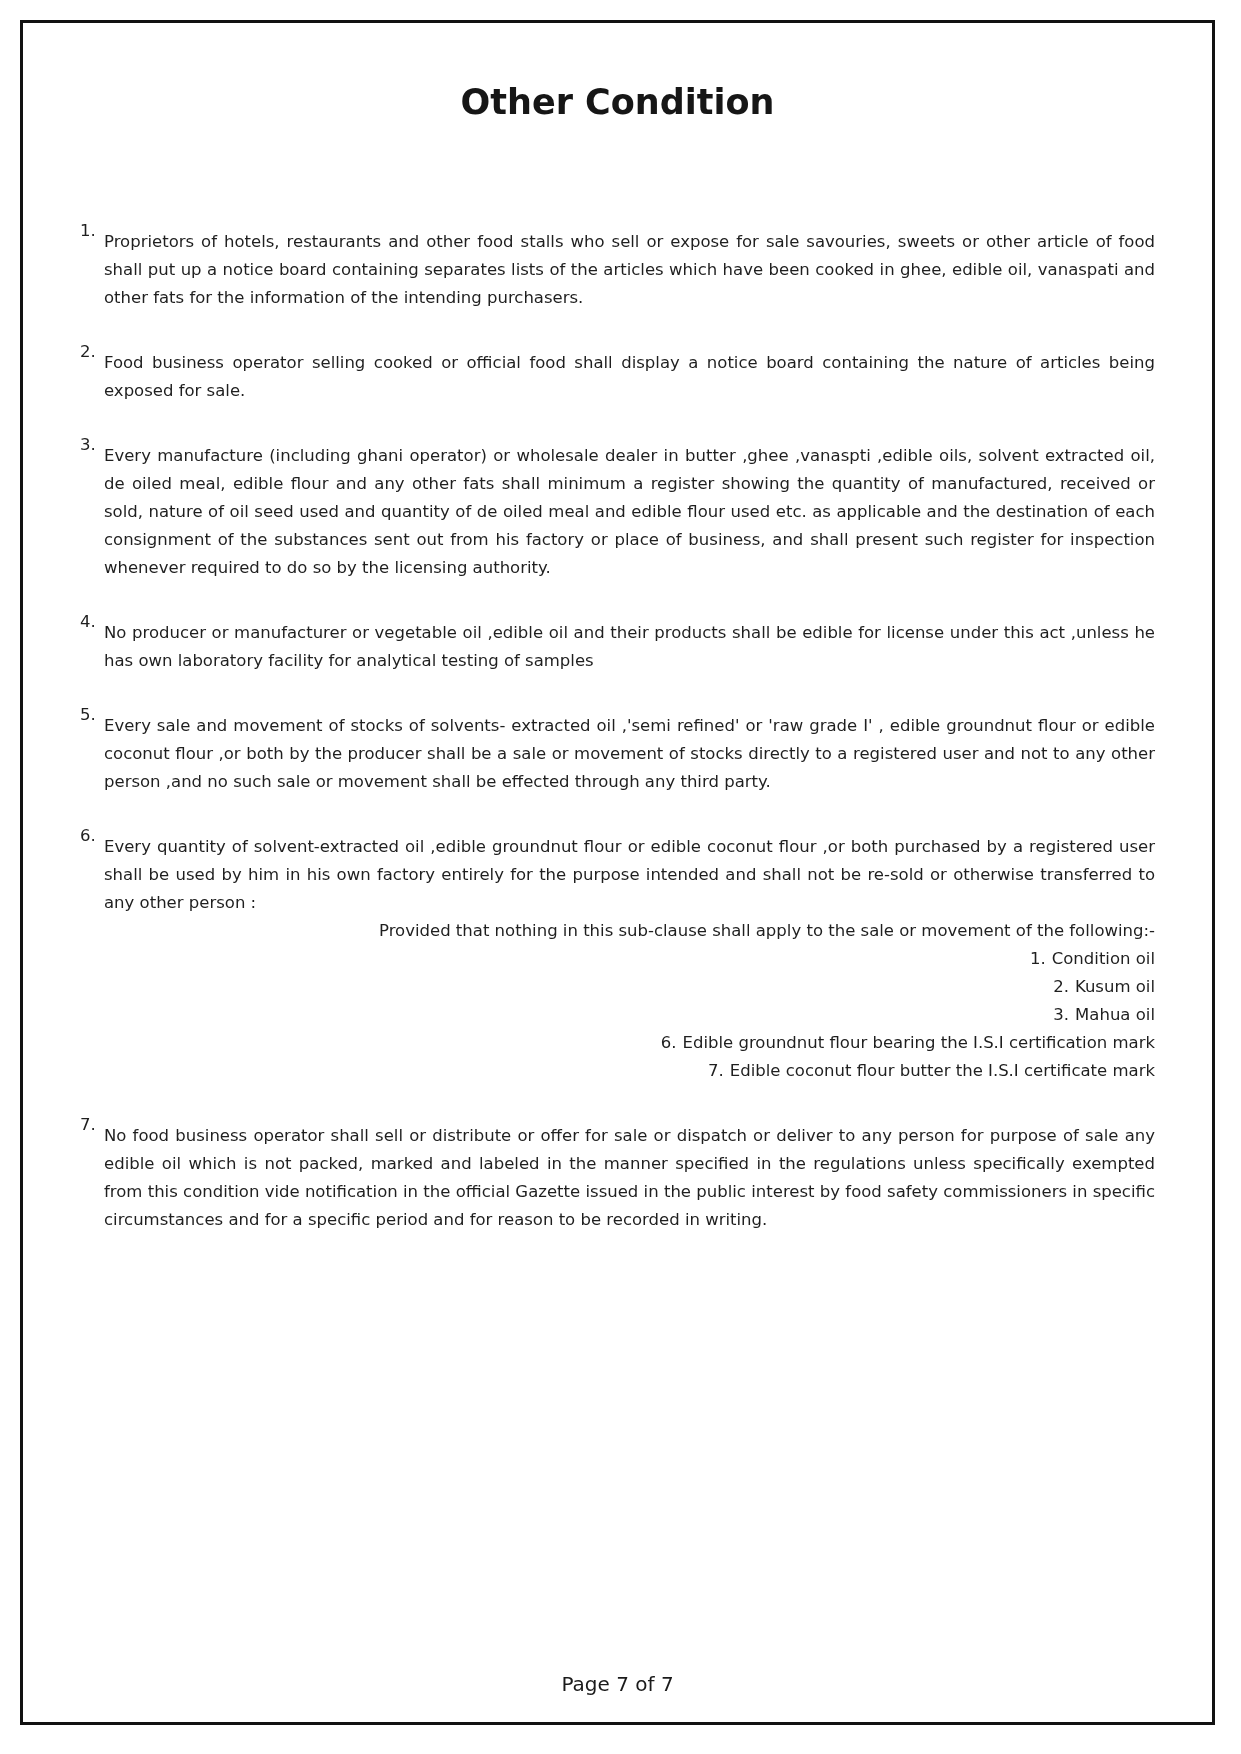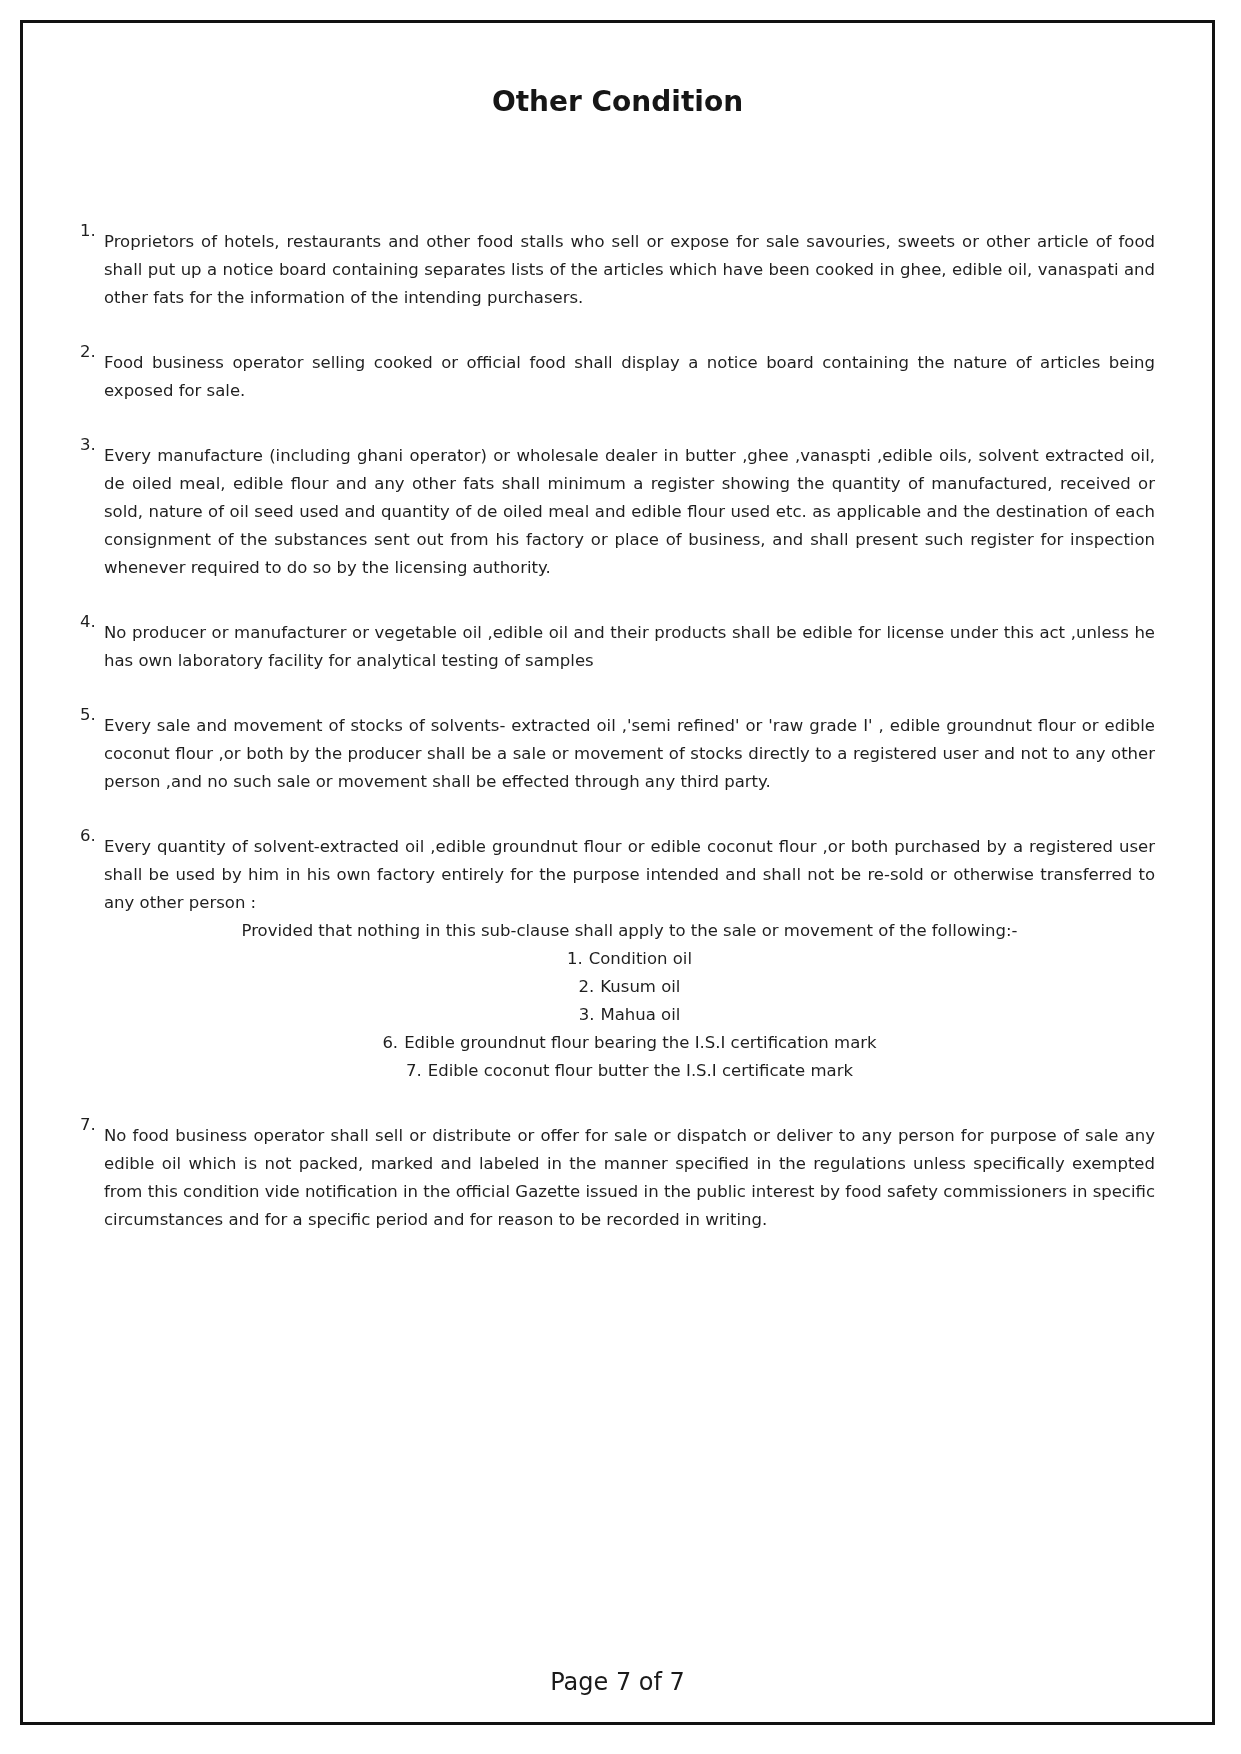--- a/index.html
+++ b/index.html
@@ -21,21 +21,21 @@
     top: 20px;
     width: 1195px;
     height: 1705px;
     border: 3px solid #111111;
     background: #ffffff;
     box-sizing: border-box;
   }
   .title {
     margin: 58px 0 0 0;
     text-align: center;
-    font-size: 28px;
+    font-size: 35px;
     line-height: 42px;
     font-weight: 700;
     color: #161616;
   }
   .conditions {
     margin: 94px 57px 0 57px;
   }
   .item {
     display: flex;
     margin-bottom: 26px;
@@ -48,32 +48,32 @@
     white-space: nowrap;
   }
   .body {
     flex: 1;
   }
   .just {
     text-align: justify;
     margin-top: 11px;
   }
   .subline {
-    text-align: center;
+    text-align: right;
   }
   .sub-num {
     margin-right: 6px;
   }
   .footer {
     position: absolute;
     left: 0;
     right: 0;
     bottom: 26px;
     text-align: center;
-    font-size: 24px;
+    font-size: 20px;
     color: #1a1a1a;
   }
 </style>
 </head>
 <body>
 
 <div class="page">
 
   <h1 class="title">Other Condition</h1>
 

